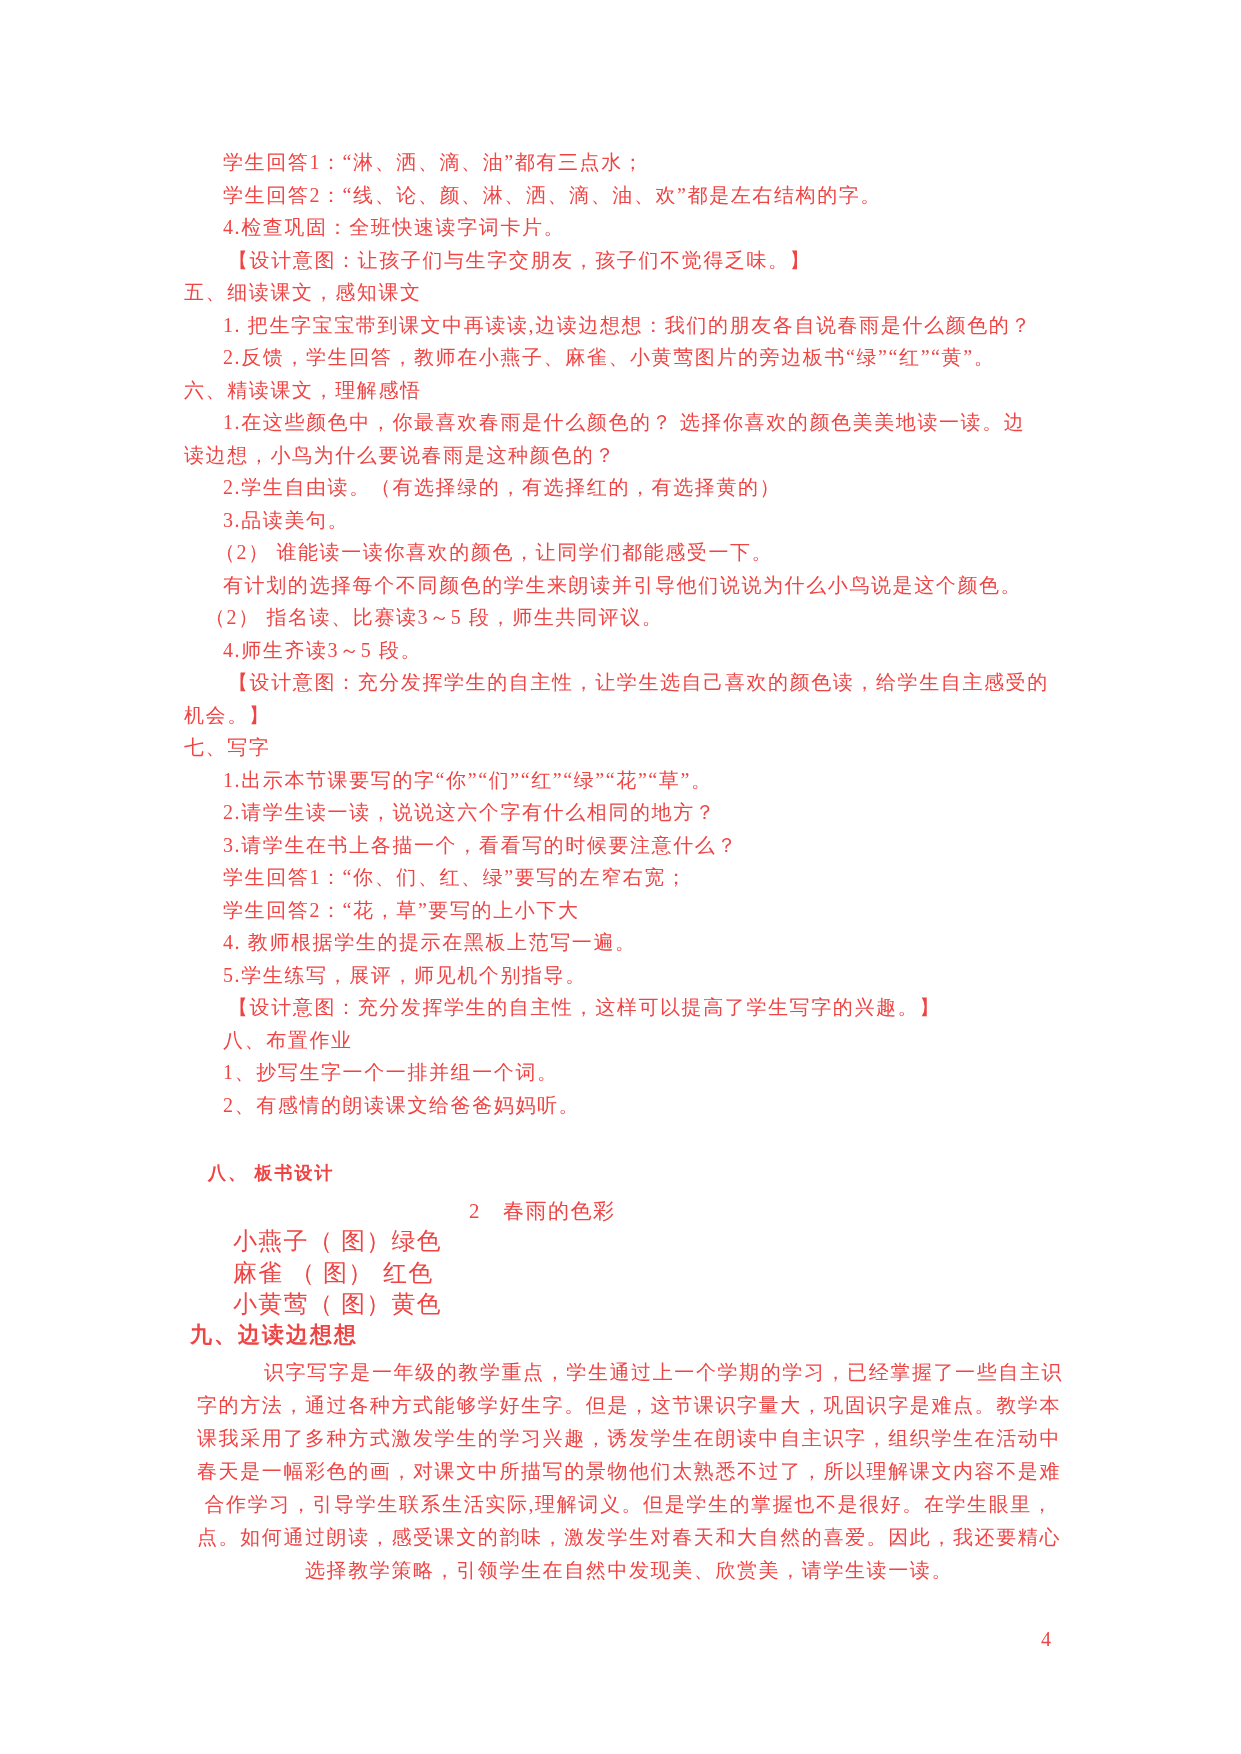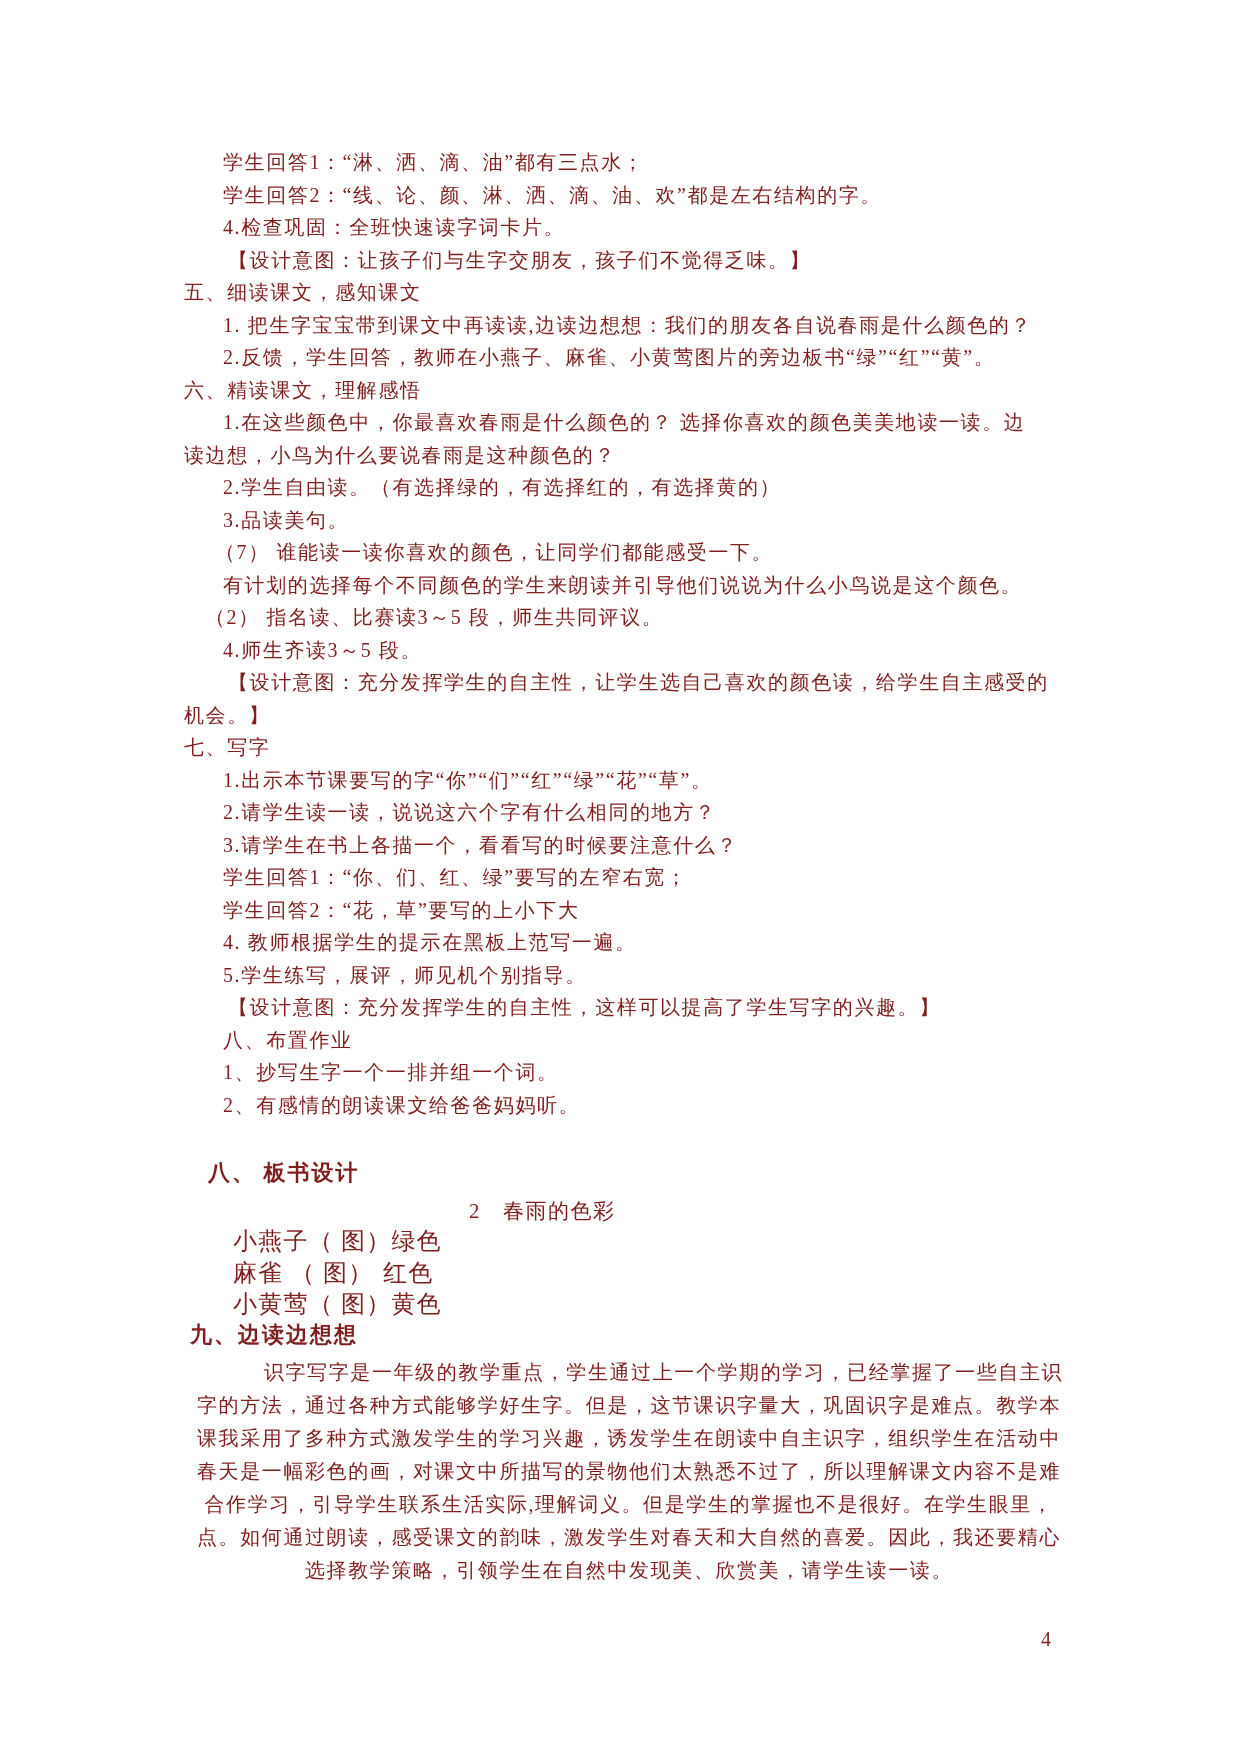--- a/index.html
+++ b/index.html
@@ -6,21 +6,21 @@
     margin: 0;
     padding: 0;
     background: #e8e8e8;
   }
   .page {
     position: relative;
     width: 1241px;
     height: 1754px;
     background: #ffffff;
     font-family: "Liberation Serif", "DejaVu Serif", serif;
-    color: #7f1d1d;
+    color: #ef4444;
     overflow: hidden;
   }
   
   .body-block {
     position: absolute;
     left: 184px;
     top: 146px;
     width: 880px;
   }
   .line {
@@ -33,21 +33,21 @@
   .ind-paren2  { margin-left: 21px; }
   .ind-paren1  { margin-left: 31px; }
   .ind-item    { margin-left: 39px; }
   .ind-bracket { margin-left: 44px; }
 
   
   .board-heading {
     position: absolute;
     left: 208px;
     top: 1158px;
-    font-size: 22px;
+    font-size: 18px;
     font-weight: bold;
     letter-spacing: 2px;
     line-height: 30px;
     white-space: nowrap;
   }
   .board-title {
     position: absolute;
     left: 461px;
     top: 1196px;
     font-size: 21px;
@@ -114,21 +114,21 @@
     <div class="line ind-item">4.检查巩固：全班快速读字词卡片。</div>
     <div class="line ind-bracket">【设计意图：让孩子们与生字交朋友，孩子们不觉得乏味。】</div>
     <div class="line ind-flush">五、细读课文，感知课文</div>
     <div class="line ind-item">1. 把生字宝宝带到课文中再读读,边读边想想：我们的朋友各自说春雨是什么颜色的？</div>
     <div class="line ind-item">2.反馈，学生回答，教师在小燕子、麻雀、小黄莺图片的旁边板书“绿”“红”“黄”。</div>
     <div class="line ind-flush">六、精读课文，理解感悟</div>
     <div class="line ind-item">1.在这些颜色中，你最喜欢春雨是什么颜色的？ 选择你喜欢的颜色美美地读一读。边</div>
     <div class="line ind-flush">读边想，小鸟为什么要说春雨是这种颜色的？</div>
     <div class="line ind-item">2.学生自由读。（有选择绿的，有选择红的，有选择黄的）</div>
     <div class="line ind-item">3.品读美句。</div>
-    <div class="line ind-paren1">（7） 谁能读一读你喜欢的颜色，让同学们都能感受一下。</div>
+    <div class="line ind-paren1">（2） 谁能读一读你喜欢的颜色，让同学们都能感受一下。</div>
     <div class="line ind-item">有计划的选择每个不同颜色的学生来朗读并引导他们说说为什么小鸟说是这个颜色。</div>
     <div class="line ind-paren2">（2） 指名读、比赛读3～5 段，师生共同评议。</div>
     <div class="line ind-item">4.师生齐读3～5 段。</div>
     <div class="line ind-bracket">【设计意图：充分发挥学生的自主性，让学生选自己喜欢的颜色读，给学生自主感受的</div>
     <div class="line ind-flush">机会。】</div>
     <div class="line ind-flush">七、写字</div>
     <div class="line ind-item">1.出示本节课要写的字“你”“们”“红”“绿”“花”“草”。</div>
     <div class="line ind-item">2.请学生读一读，说说这六个字有什么相同的地方？</div>
     <div class="line ind-item">3.请学生在书上各描一个，看看写的时候要注意什么？</div>
     <div class="line ind-item">学生回答1：“你、们、红、绿”要写的左窄右宽；</div>

